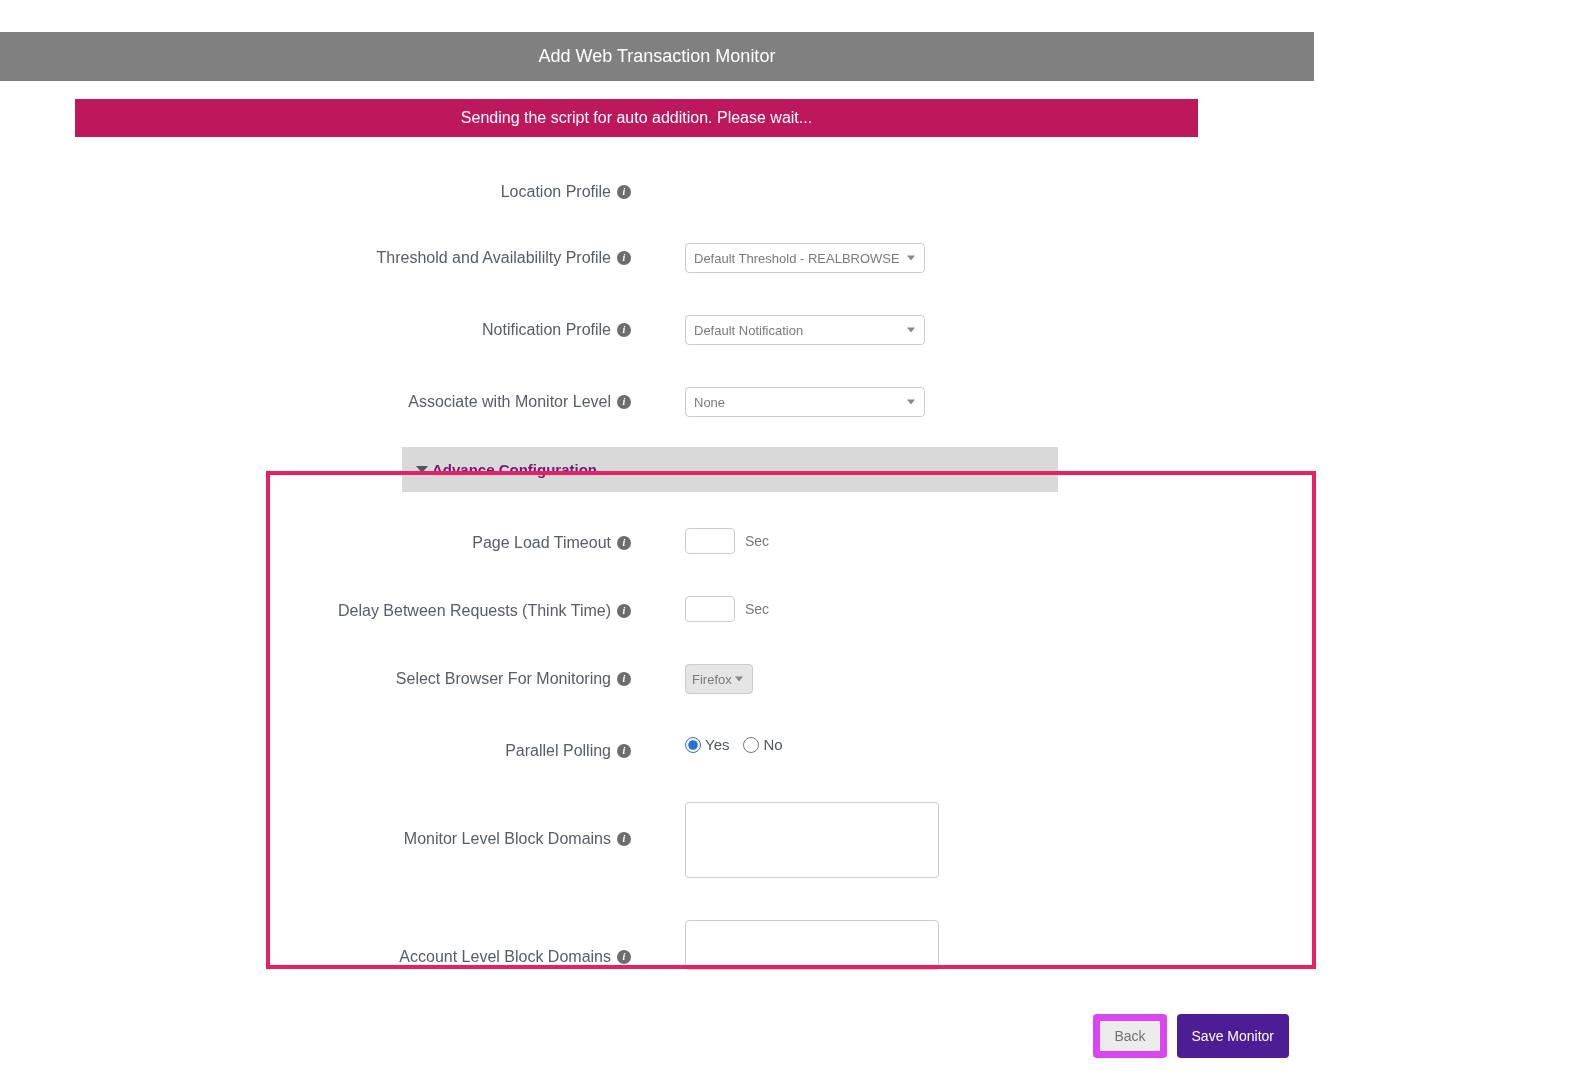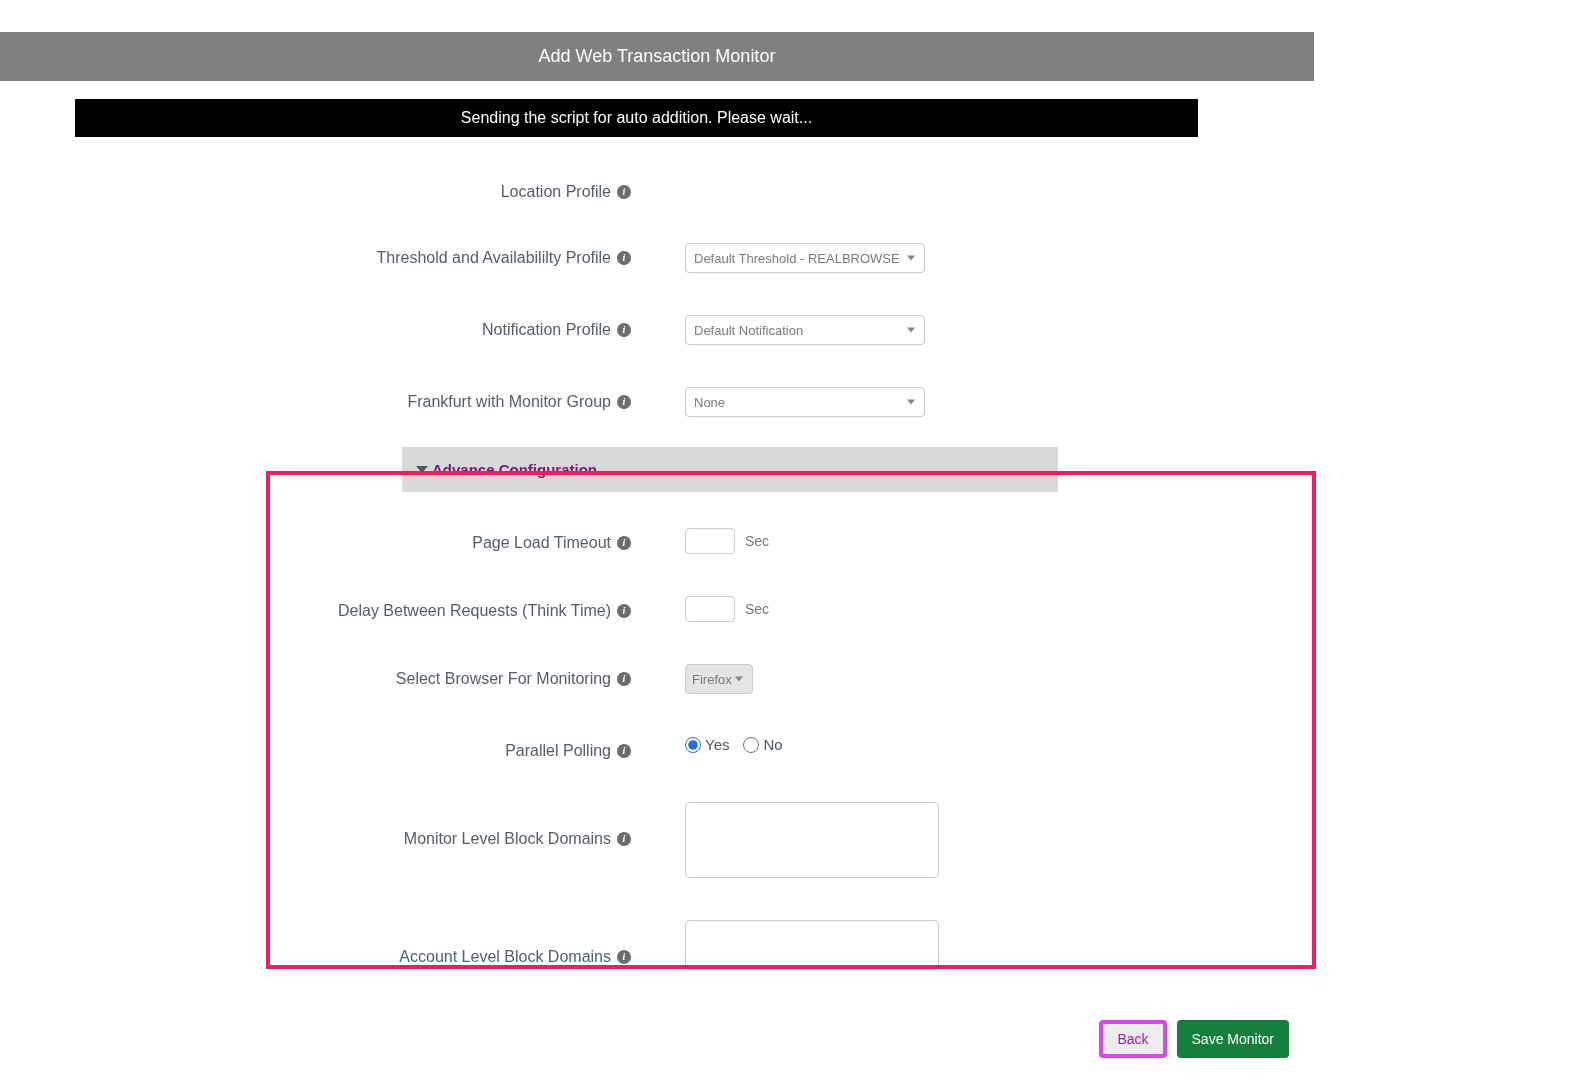--- a/index.html
+++ b/index.html
@@ -16,21 +16,21 @@
       text-align: center;
       padding: 14px 0;
       font-size: 18px;
       margin-top: 32px;
       width: 1314px;
     }
     .page-wrap {
       width: 1314px;
     }
     .green-banner {
-      background: #000000;
+      background: #be185d;
       color: #fff;
       text-align: center;
       padding: 10px 0;
       font-size: 16px;
       margin: 18px 116px 0 75px;
     }
     .form-area {
       margin: 0 116px;
       padding-top: 40px;
     }
@@ -197,25 +197,25 @@
     }
     .btn {
       border-radius: 4px;
       padding: 7px 14px;
       font-size: 14px;
       cursor: pointer;
       border: 1px solid transparent;
     }
     .btn-back {
       background: #ececec;
-      color: #a21caf;
-      border: 4px solid #d946ef;
+      color: #737373;
+      border: 7px solid #d946ef;
     }
     .btn-save {
-      background: #15803d;
+      background: #4c1d95;
       color: #fff;
     }
     .rel { position: relative; }
   </style>
 </head>
 <body>
 
 <div class="header-bar">
   <span>Add Web Transaction Monitor</span>
 </div>
@@ -258,21 +258,21 @@
         <span class="select-wrap">
           <select class="select-box">
             <option>Default Notification</option>
           </select>
         </span>
       </div>
     </div>
 
     <div class="form-row tight">
       <div class="label-col">
-        <span>Frankfurt with Monitor Group</span>
+        <span>Associate with Monitor Level</span>
         <span class="info-icon">i</span>
       </div>
       <div class="value-col">
         <span class="select-wrap">
           <select class="select-box">
             <option>None</option>
           </select>
         </span>
       </div>
     </div>

